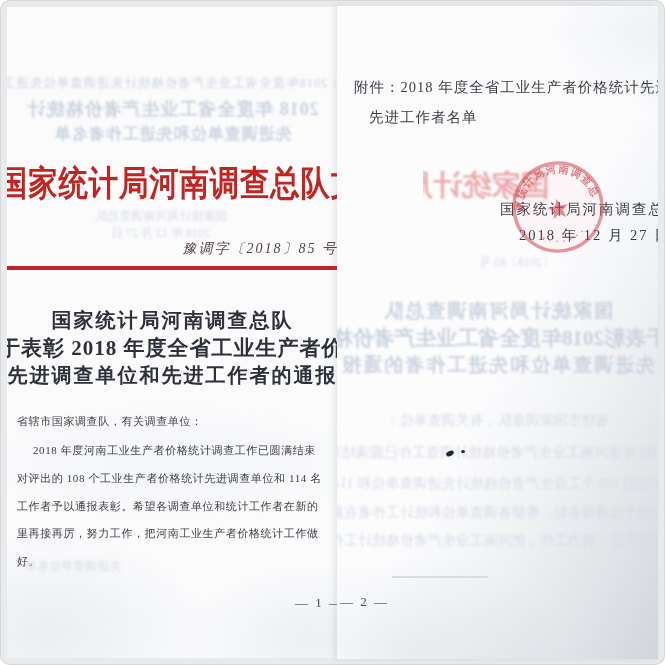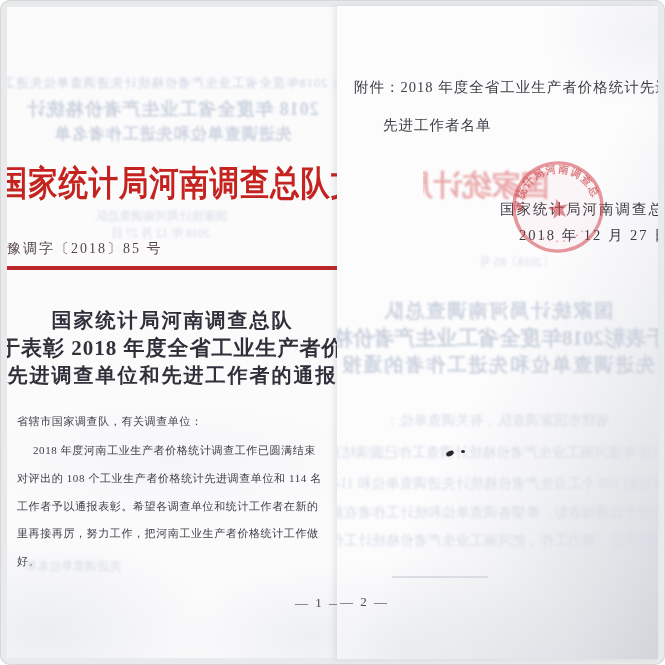--- a/index.html
+++ b/index.html
@@ -20,21 +20,21 @@
         radial-gradient(ellipse 260px 140px at 20% 98%, rgba(176,183,197,0.16), transparent 65%),
         #fcfcfd;}
   .abs{position:absolute;white-space:nowrap;}
   .mirror{transform:scaleX(-1);}
   .bleed{color:#cbd2de;filter:blur(0.8px);}
   .bleed-light{color:#d7dce6;filter:blur(1px);}
   .center{left:-30px;right:-30px;text-align:center;white-space:nowrap;}
   
   .redhead{left:-9px;top:153px;font-size:35px;font-weight:bold;color:#c4231f;
            transform:scaleX(0.84);transform-origin:0 50%;letter-spacing:1px;filter:blur(0.3px);}
-  .docnum{left:0;right:0;top:233px;text-align:left;font-size:14px;color:#55444a;letter-spacing:2px;filter:blur(0.4px);}
+  .docnum{left:0;right:0;top:233px;text-align:right;font-size:14px;color:#55444a;letter-spacing:2px;filter:blur(0.4px);font-style:italic;}
   .redline{position:absolute;left:0;right:0;top:259px;height:4px;background:#bd2628;}
   .t1{top:300px;font-size:20px;font-weight:bold;color:#30303a;letter-spacing:2px;}
   .t2{top:327px;font-size:21px;font-weight:bold;color:#30303a;letter-spacing:1px;}
   .t3{top:355px;font-size:20px;font-weight:bold;color:#30303a;letter-spacing:2px;}
   .bodyline{font-size:11px;letter-spacing:0.6px;color:#3d3d46;filter:blur(0.3px);}
   .pageno{font-size:13px;color:#4a4a54;letter-spacing:2px;}
   
   .att{font-size:14.5px;letter-spacing:1px;color:#3d3d46;filter:blur(0.3px);}
   .sig{font-size:14.5px;letter-spacing:2px;color:#3a3a44;z-index:4;filter:blur(0.3px);}
   .rbwrap{left:86px;top:158px;width:126px;height:52px;overflow:hidden;z-index:1;}
@@ -76,21 +76,21 @@
     <div class="abs bodyline" style="top:547px;left:10px;">好。</div>
 
     <div class="abs mirror bleed-light" style="top:551px;left:18px;font-size:12px;">先进调查单位名单</div>
 
     <div class="abs pageno" style="top:588px;left:288px;">— 1 —</div>
   </div>
 
   <div class="sheet sheet-right">
 
     <div class="abs att" style="top:72px;left:17px;">附件：2018 年度全省工业生产者价格统计先进调查单位</div>
-    <div class="abs att" style="top:102px;left:46px;margin-top:8px;">先进工作者名单</div>
+    <div class="abs att" style="top:102px;left:32px;">先进工作者名单</div>
 
     <div class="abs rbwrap">
       <span class="rbtxt">国家统计局河南调查总队文件</span>
     </div>
 
     <div class="abs sig" style="top:194px;left:163px;">国家统计局河南调查总队</div>
     <div class="abs sig" style="top:220px;left:182px;">2018 年 12 月 27 日</div>
 
     <svg class="seal" viewBox="0 0 100 100">
       <circle cx="50" cy="50" r="45" fill="rgba(236,120,128,0.06)" stroke="rgba(208,62,70,0.60)" stroke-width="3.4"></circle>

